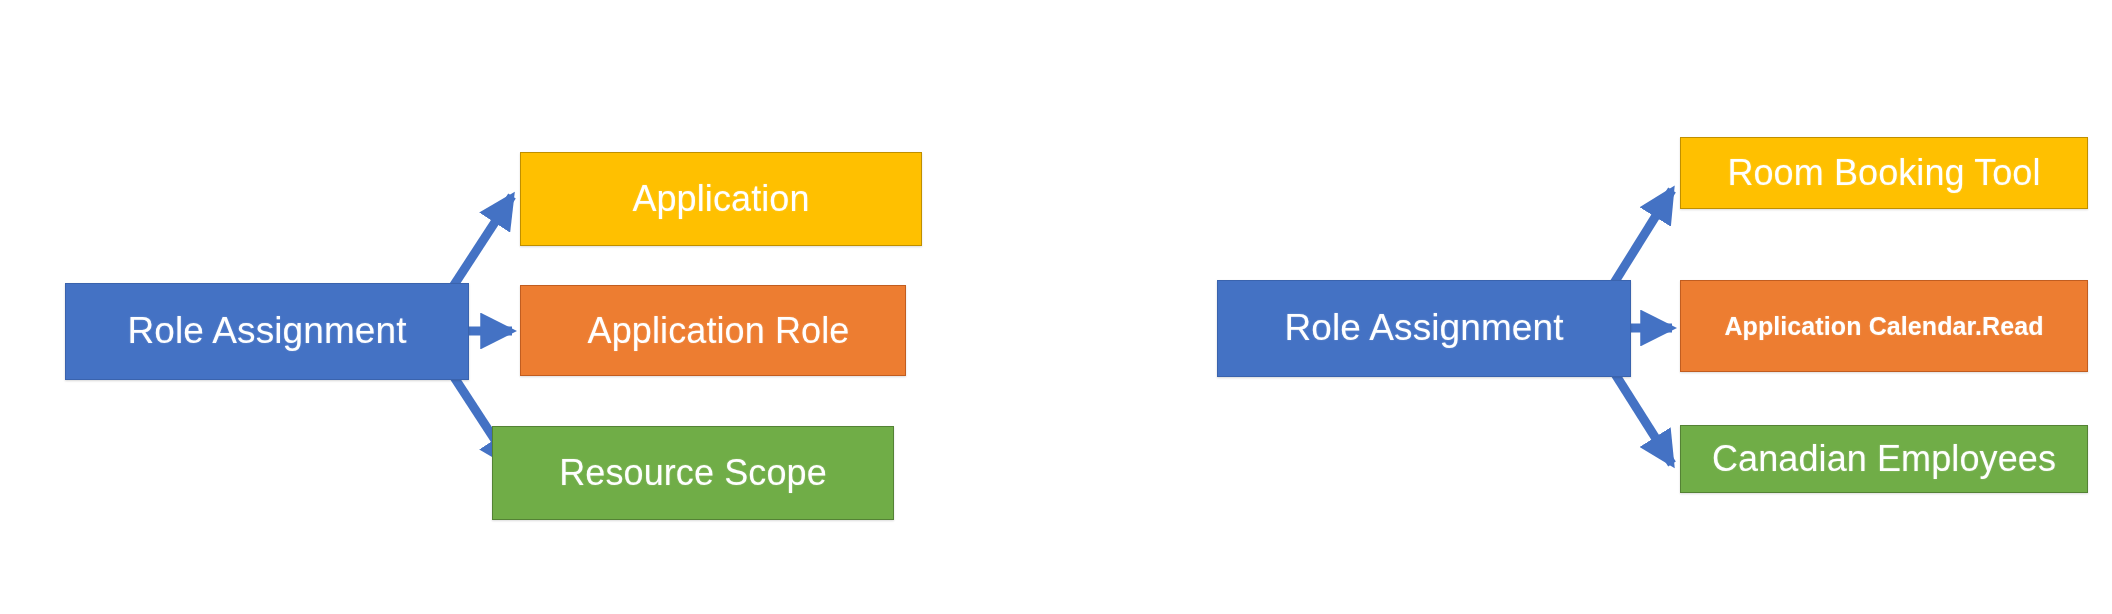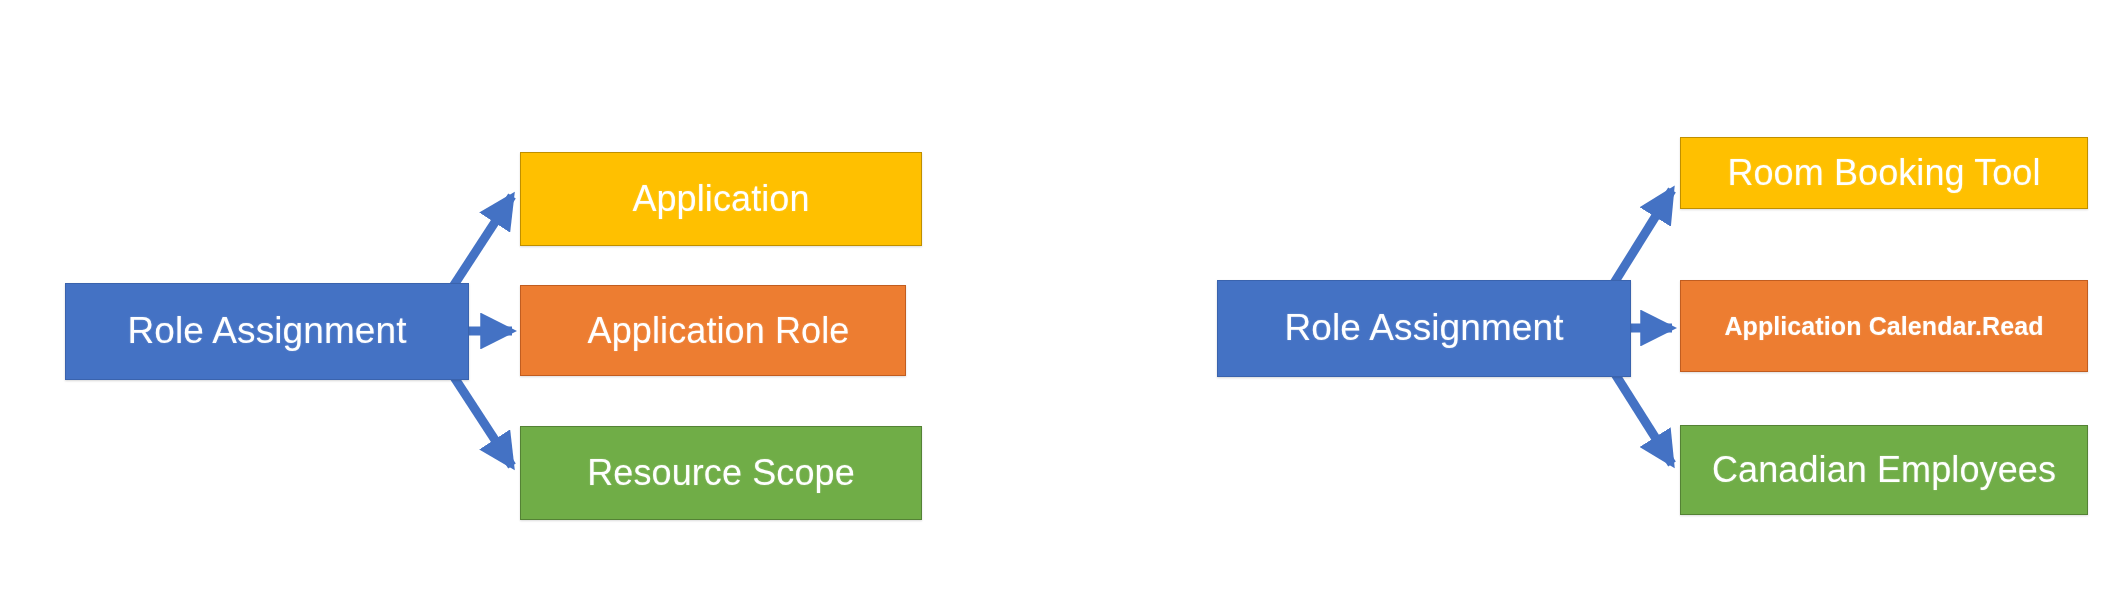--- a/index.html
+++ b/index.html
@@ -70,27 +70,27 @@
     box-shadow: 0 1px 2px rgba(0,0,0,0.14);
   }
   .label-lg { font-size: 37px; font-weight: 400; margin-left: 47px; }
   .label-md { font-size: 36px; font-weight: 400; }
   .label-sm { font-size: 25px; font-weight: 700; }
 
   
   #src-left   { left: 18px;  top: 283px; width: 404px; height: 97px; }
   #app-left   { left: 520px; top: 144px; width: 402px; height: 94px; }
   #role-left  { left: 520px; top: 285px; width: 386px; height: 91px; padding-left: 11px; }
-  #scope-left { left: 520px; top: 426px; width: 402px; height: 94px; }
+  #scope-left { left: 492px; top: 426px; width: 402px; height: 94px; }
 
   
   #src-right   { left: 114px; top: 280px; width: 414px; height: 97px; }
   #app-right   { left: 624px; top: 129px; width: 408px; height: 72px; }
   #role-right  { left: 624px; top: 280px; width: 408px; height: 92px; }
-  #scope-right { left: 624px; top: 425px; width: 408px; height: 90px; }
+  #scope-right { left: 624px; top: 425px; width: 408px; height: 68px; }
 </style>
 </head>
 <body>
 
 <div id="canvas">
 
   <div class="diagram" id="diagram-left">
 
     <svg class="arrow-layer" viewBox="0 0 1056 614" width="1056" height="614" xmlns="http://www.w3.org/2000/svg">
       <defs>

